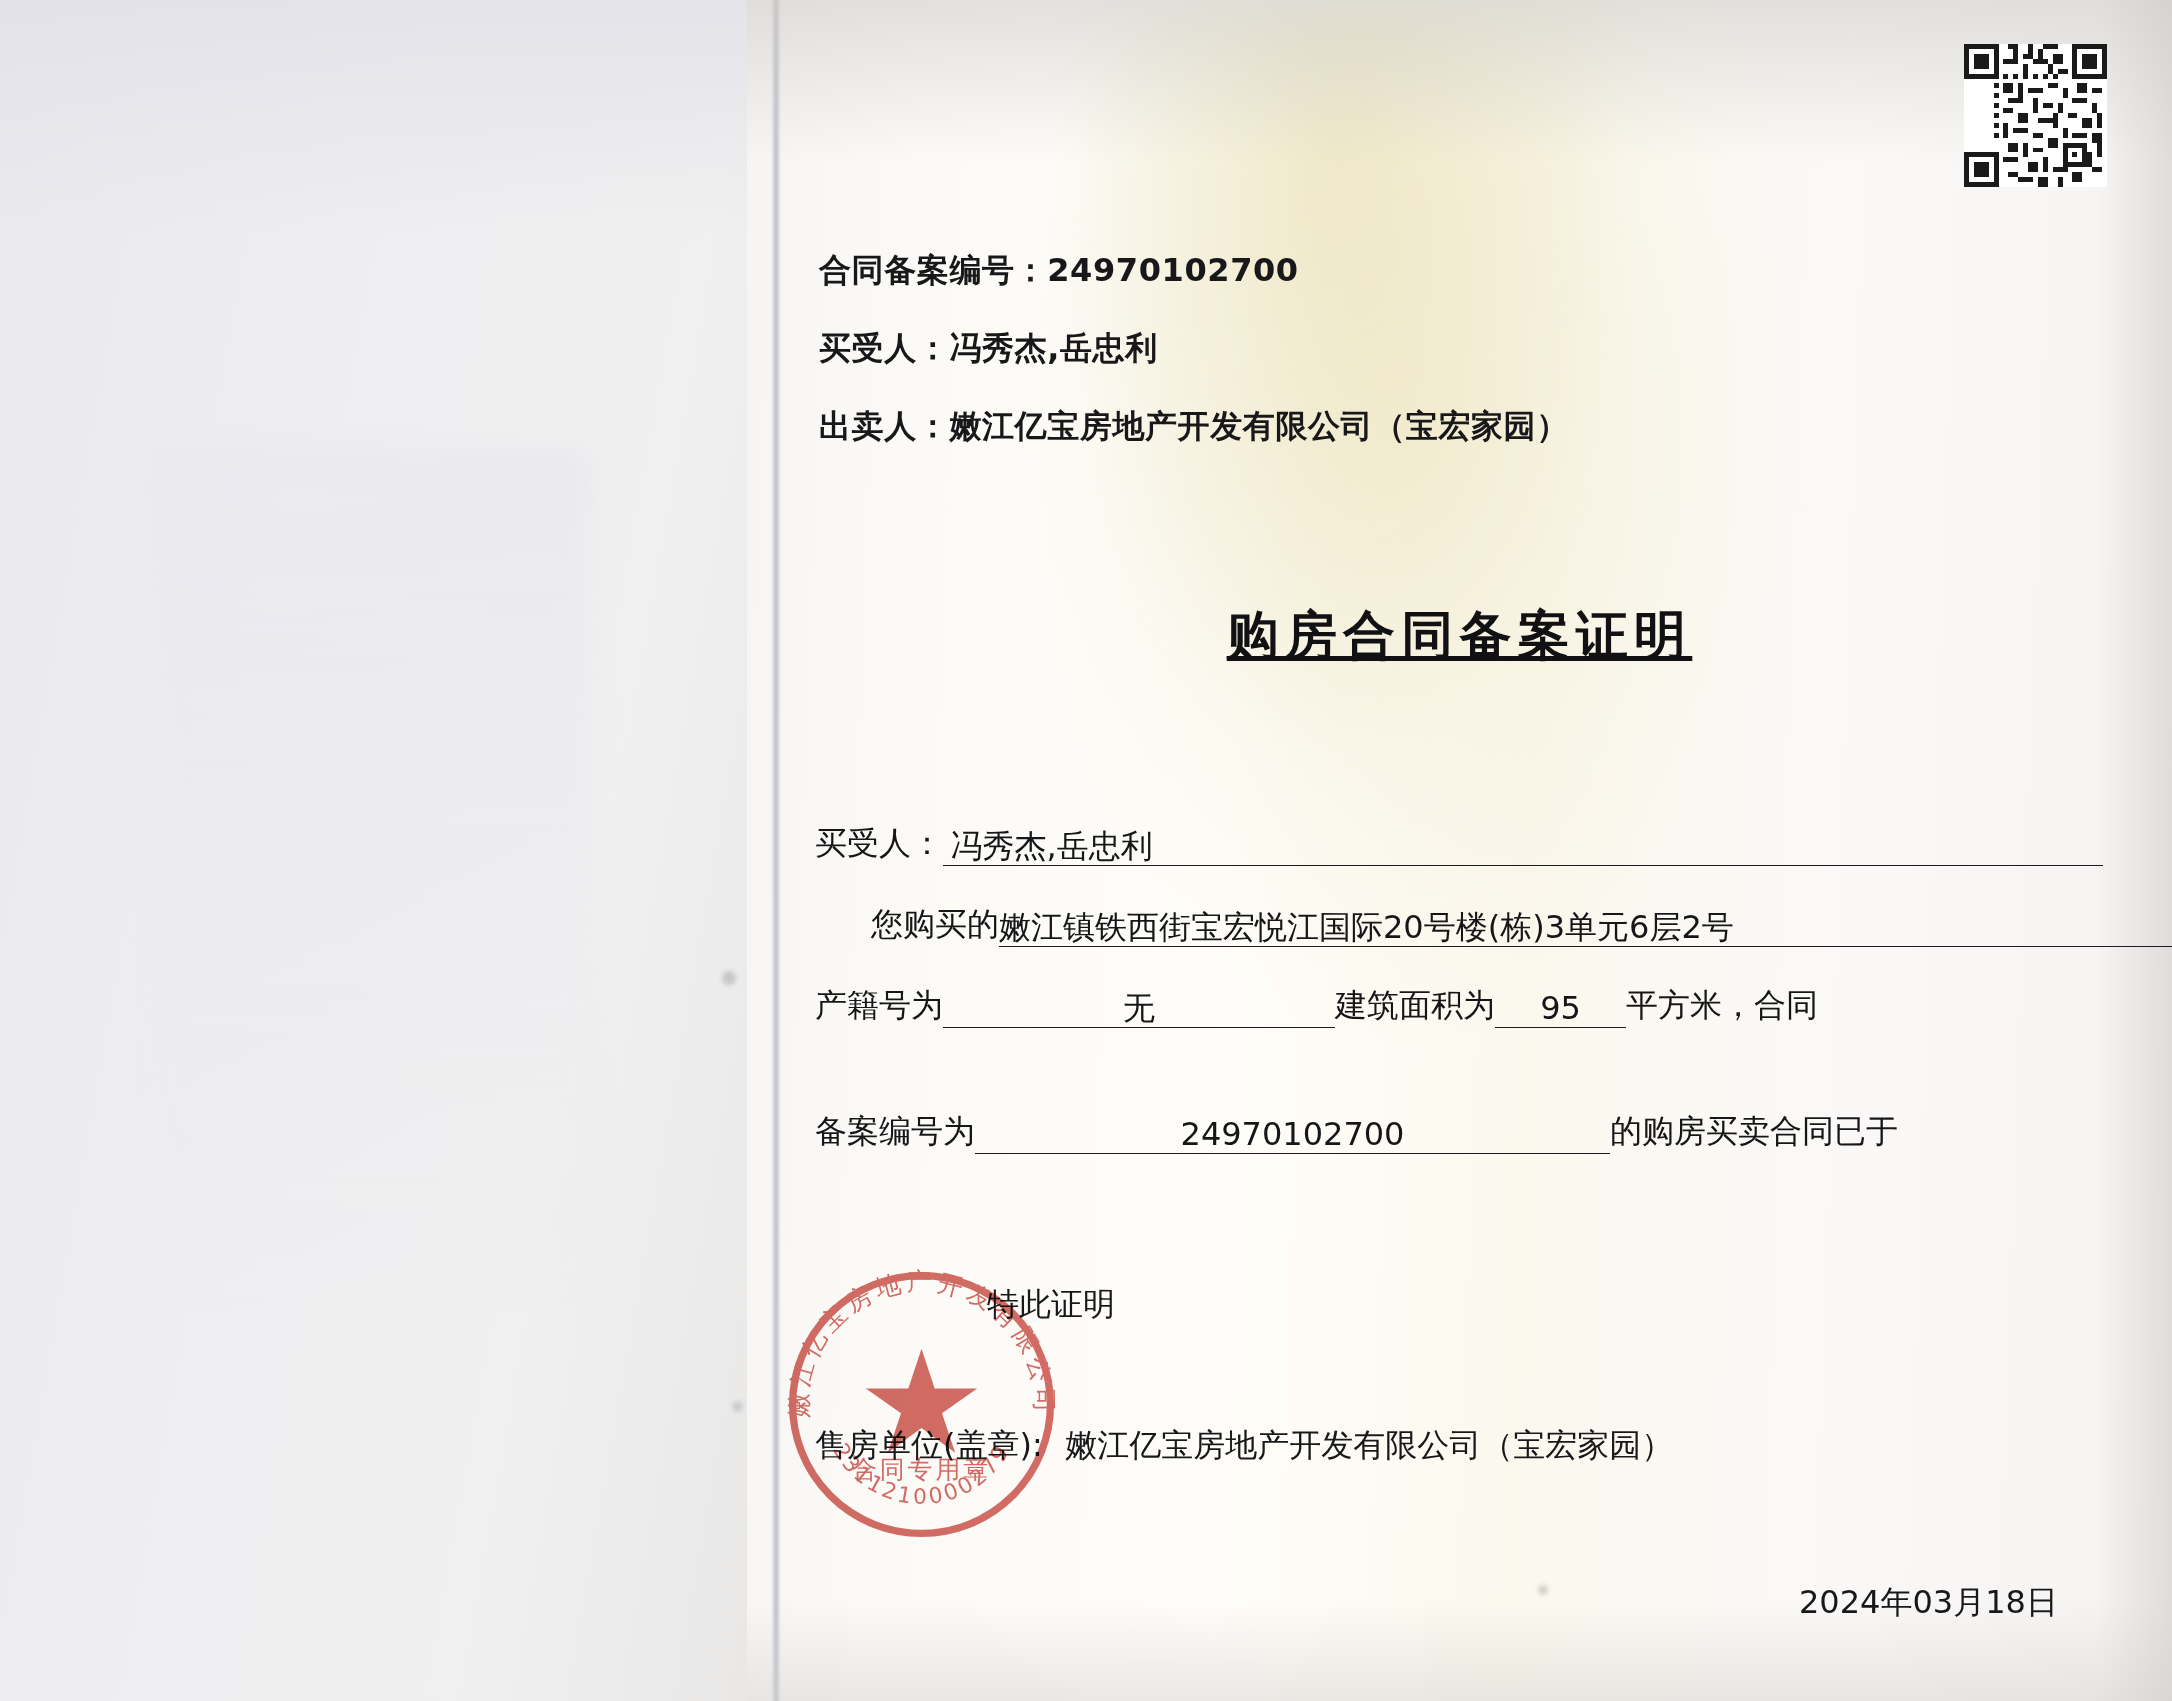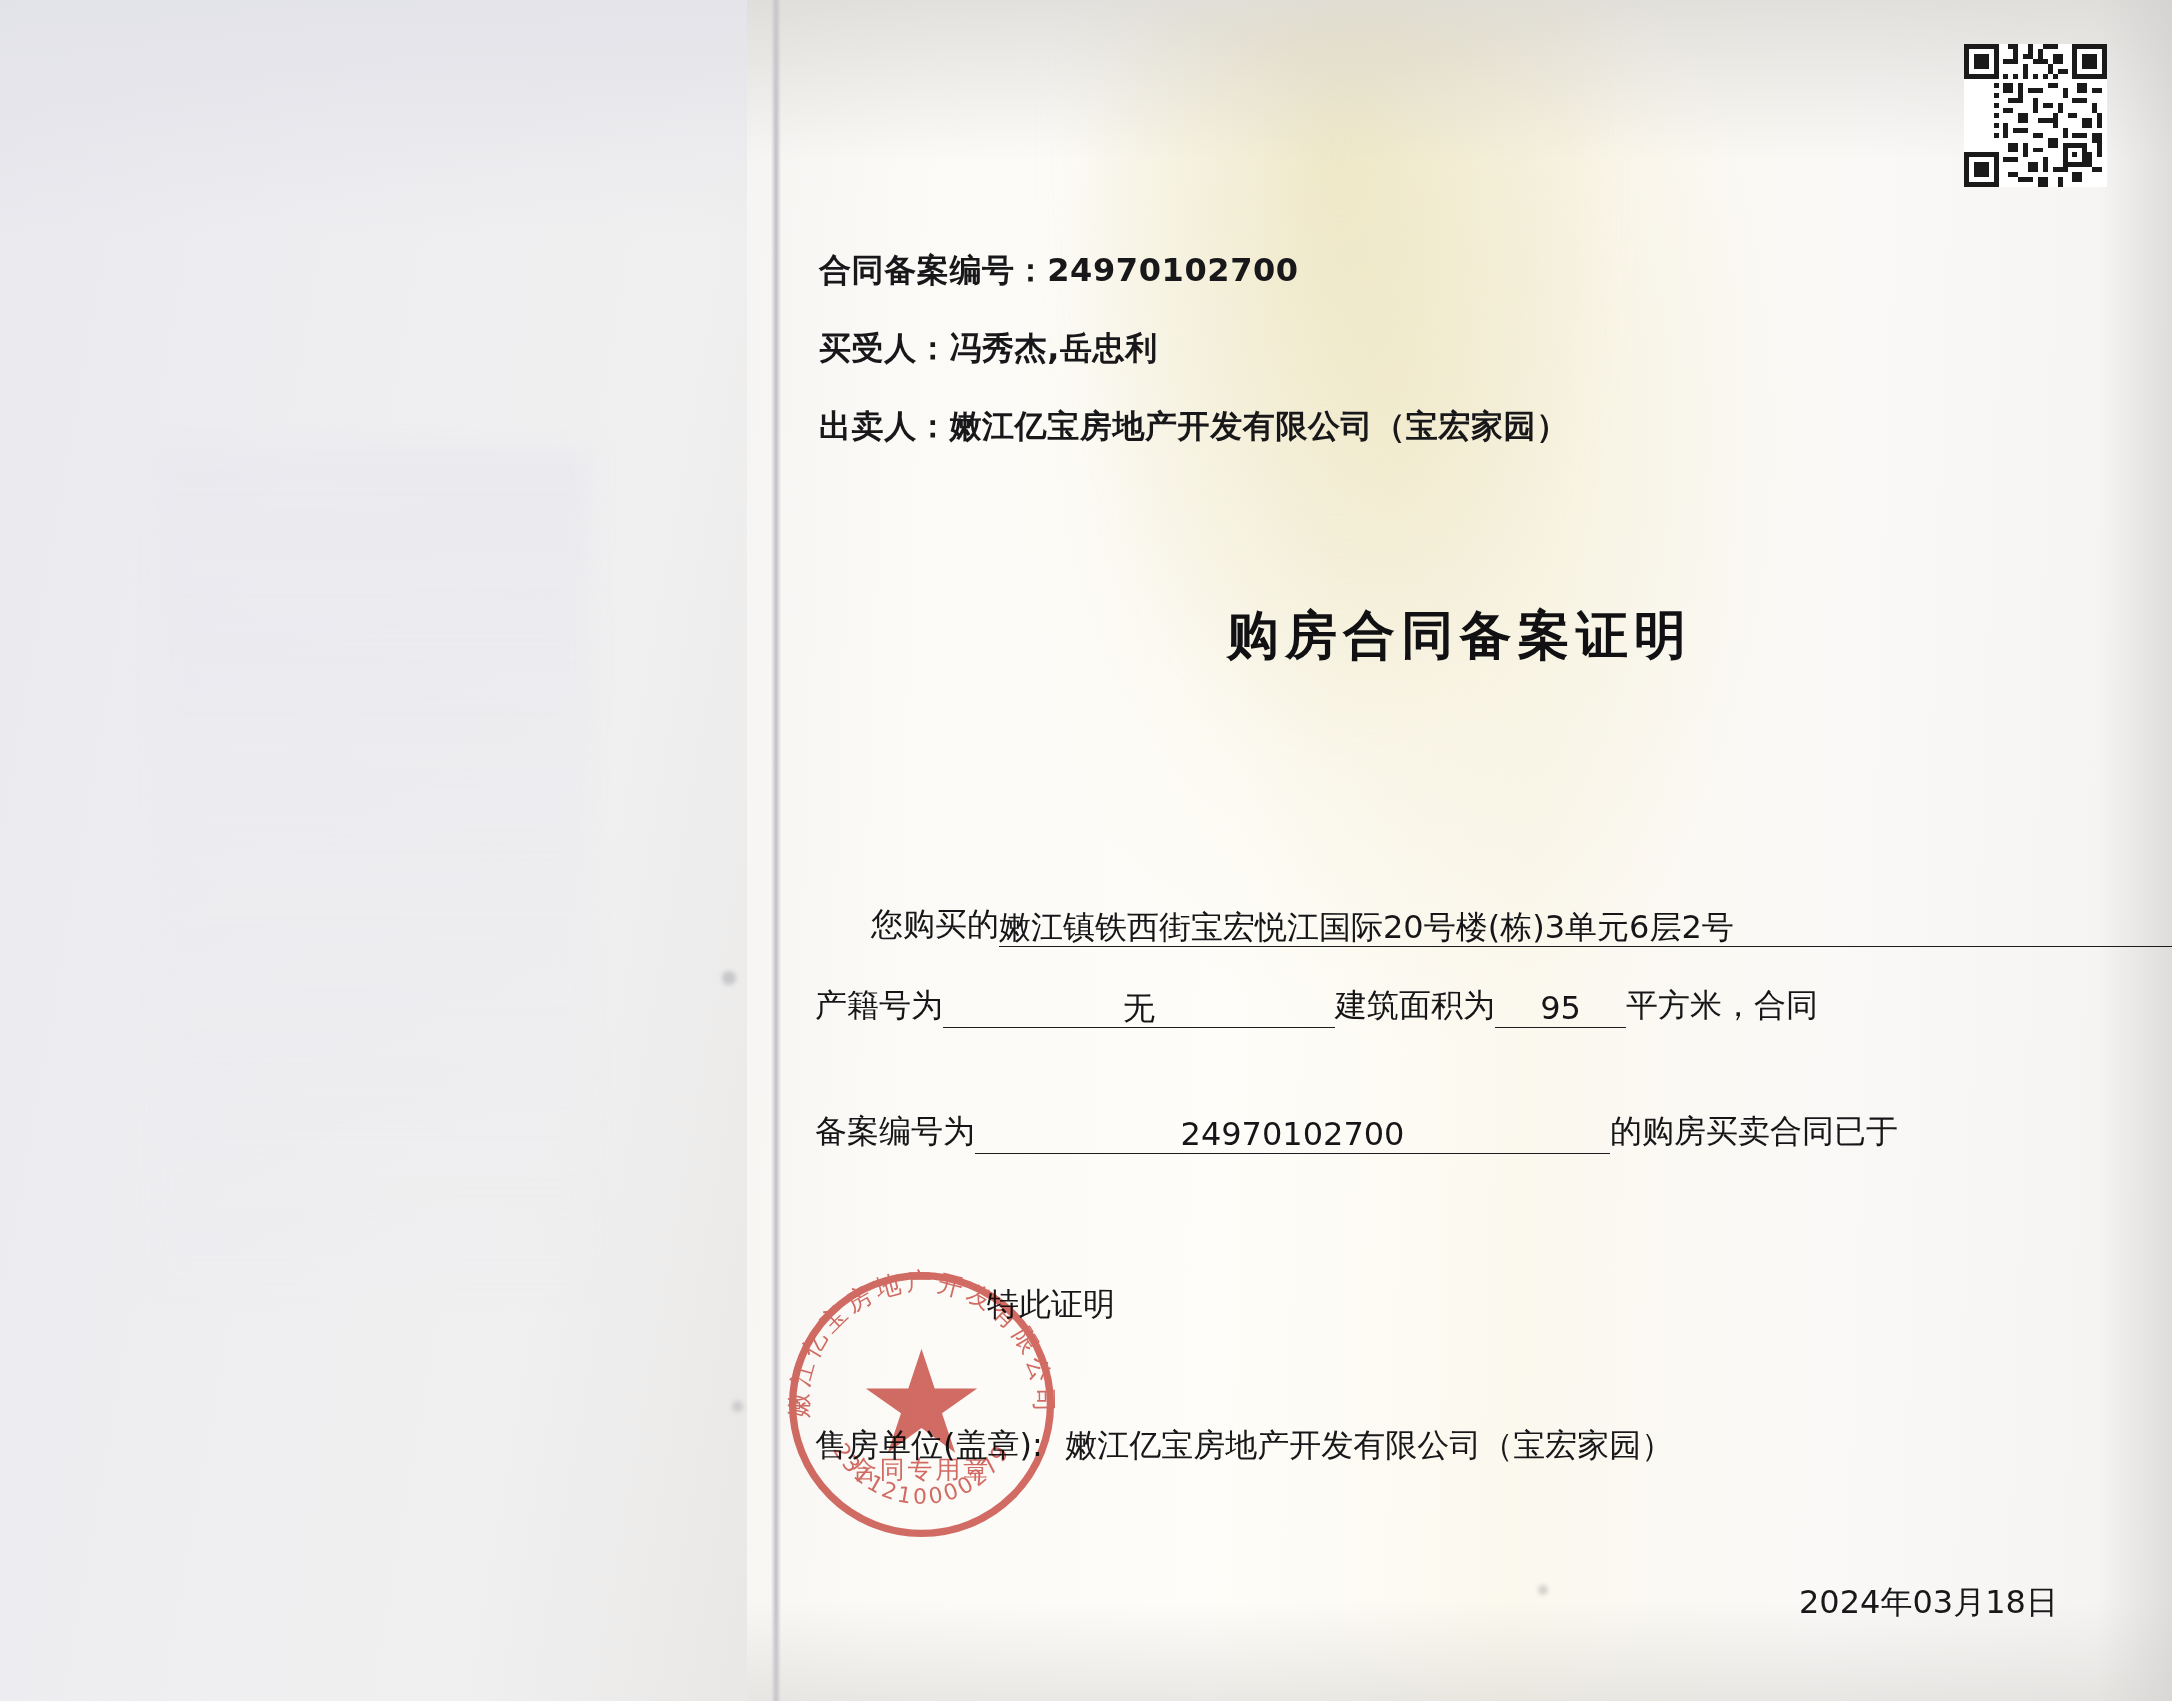--- a/index.html
+++ b/index.html
@@ -137,20 +137,21 @@
 
   #doc-title {
     position: absolute;
     left: 0; top: 601px;
     width: 1425px;
     text-align: center;
     font-size: 52px;
     font-weight: 700;
     letter-spacing: 6.2px;
     color: #111113;
+    text-decoration: underline;
   }
 
   .body-row {
     position: absolute;
     font-size: 32px;
     white-space: nowrap;
     color: #161618;
   }
   .ul {
     display: inline-block;
@@ -319,20 +320,23 @@
   <div class="hdr-line" id="hdr-seller">
     <span class="hdr-label">出卖人：</span><span class="hdr-value">嫩江亿宝房地产开发有限公司（宝宏家园）</span>
   </div>
 
   <div class="hdr-line" id="hdr-buyer">
     <span class="hdr-label">买受人：</span><span class="hdr-value">冯秀杰,岳忠利</span>
   </div>
 
   <div id="doc-title">购房合同备案证明</div>
 
+  <div class="body-row" id="row-buyer">
+    <span>买受人：</span><span class="ul left" style="width:1152px; padding-left:7.5px;">冯秀杰,岳忠利</span>
+  </div>
 
   <div class="body-row" id="row-address">
     <span style="padding-left:56px;">您购买的</span><span class="ul left" style="width:1183px;">嫩江镇铁西街宝宏悦江国际20号楼(栋)3单元6层2号</span>
   </div>
 
   <div class="body-row" id="row-area">
     <span>产籍号为</span><span class="ul" style="width:392px;">无</span><span>建筑面积为</span><span class="ul" style="width:131px;">95</span><span>平方米，合同</span>
   </div>
 
   <div class="body-row" id="row-filing">

